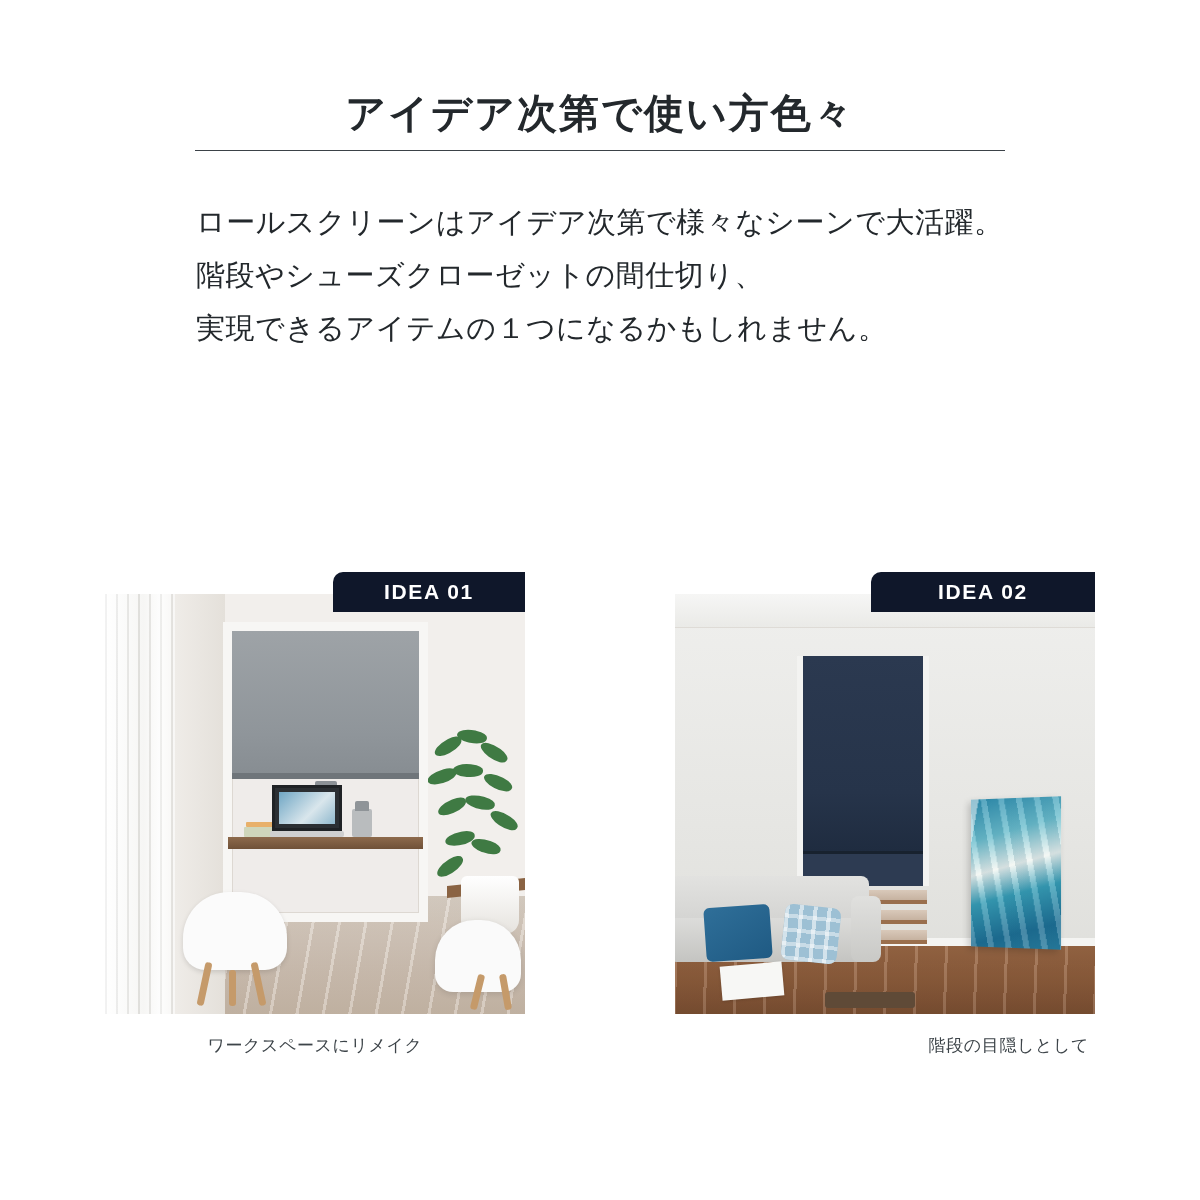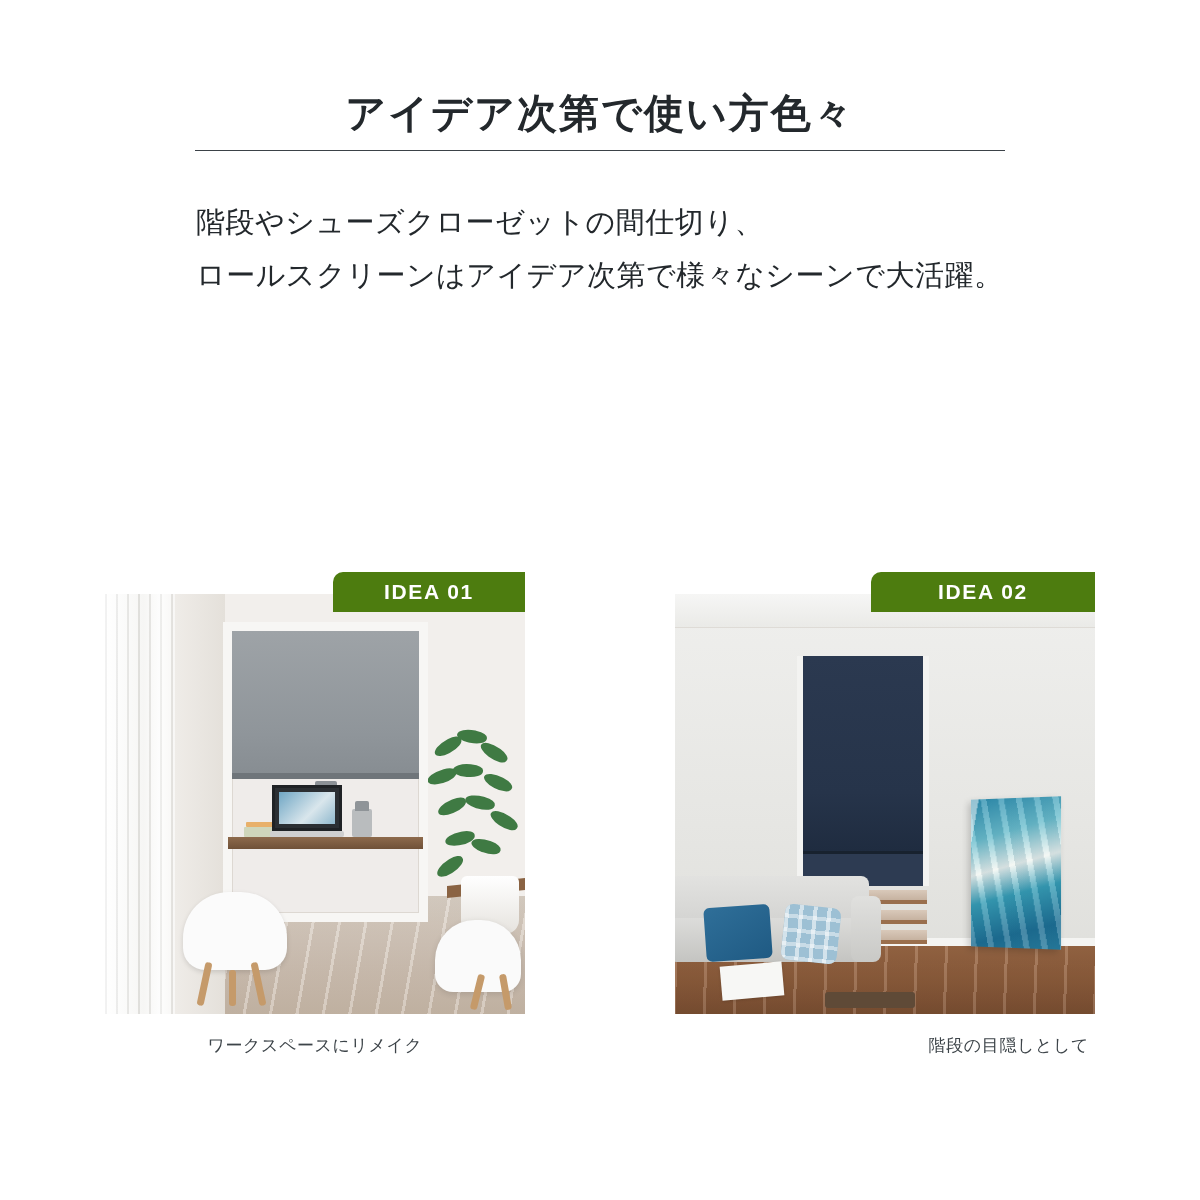--- a/index.html
+++ b/index.html
@@ -69,21 +69,21 @@
   .idea {
     position: relative;
     width: 420px;
   }
 
   
   .ribbon {
     position: absolute;
     top: 0;
     height: 40px;
-    background: #4d7c0f;
+    background: #0f172a;
     color: #ffffff;
     font-family: "Liberation Sans", sans-serif;
     font-size: 21px;
     font-weight: 700;
     letter-spacing: 1.6px;
     display: flex;
     align-items: center;
     justify-content: center;
     z-index: 3;
   }
@@ -327,22 +327,23 @@
 <body>
 
 <div class="page">
 
   <div class="heading-block">
     <h1 class="heading">アイデア次第で使い方色々</h1>
     <div class="heading-rule"></div>
   </div>
 
   <div class="body-copy">
+    <span class="line">ロールスクリーンはアイデア次第で様々なシーンで大活躍。</span>
     <span class="line">階段やシューズクローゼットの間仕切り、</span>
-    <span class="line">ロールスクリーンはアイデア次第で様々なシーンで大活躍。</span>
+    <span class="line">実現できるアイテムの１つになるかもしれません。</span>
   </div>
 
   <div class="ideas">
 
     <div class="idea idea-left">
       <div class="ribbon">IDEA 01</div>
       <div class="photo-frame">
         <div class="scene1">
           <div class="s1-floor"></div>
           <div class="s1-curtain"></div>

